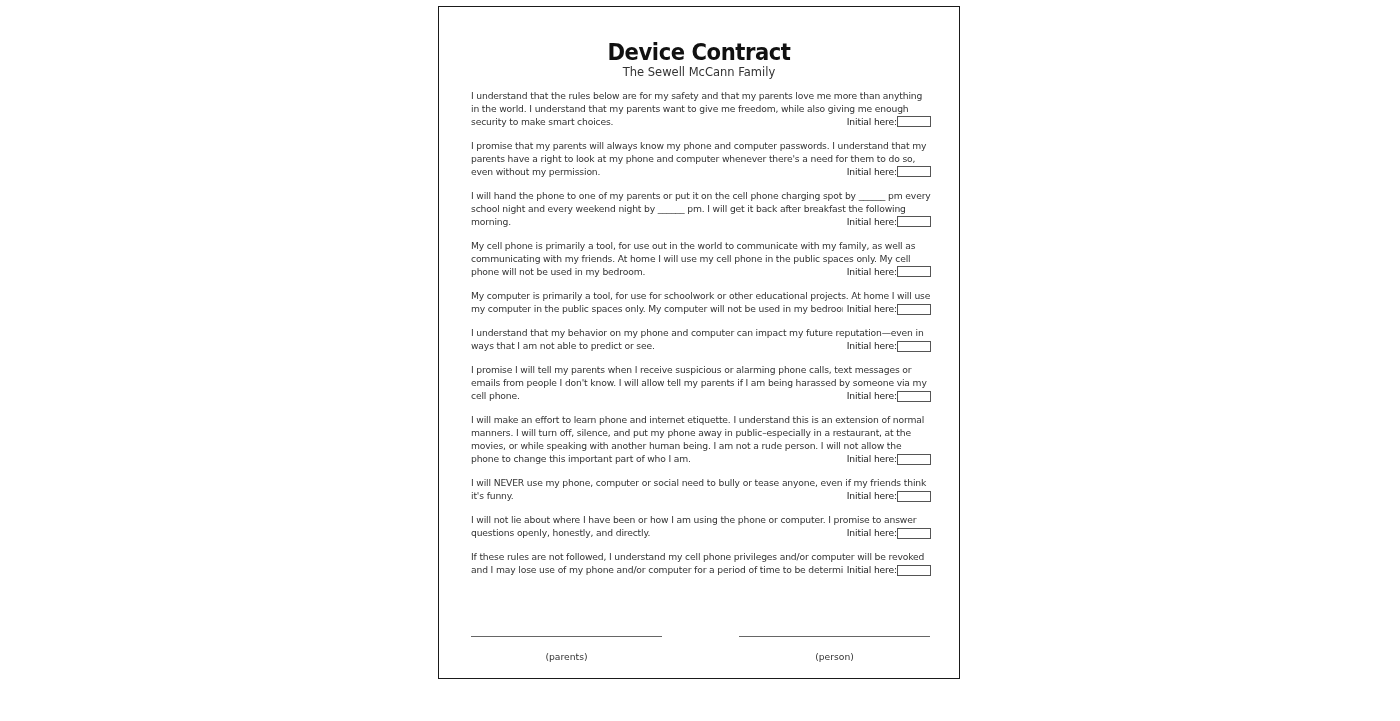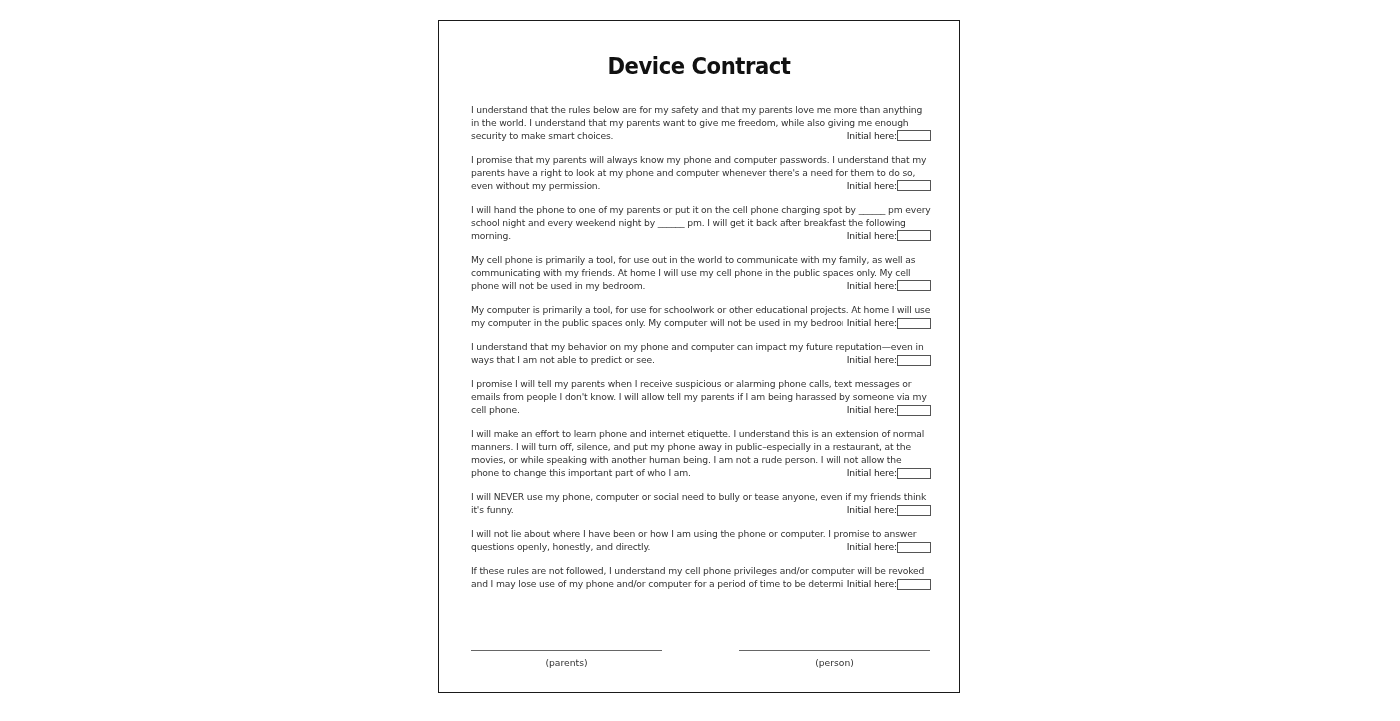--- a/index.html
+++ b/index.html
@@ -1,18 +1,18 @@
 <!DOCTYPE html>
 <html><head>
 <meta charset="utf-8">
 <style>
   html, body { margin: 0; padding: 0; background: #ffffff; }
   body { width: 1400px; height: 721px; position: relative; overflow: hidden; }
   .page {
-    position: absolute; left: 438px; top: 20px;
+    position: absolute; left: 438px; top: 6px;
     width: 522px; height: 673px;
     border: 1px solid #1a1a1a; background: #fff;
     box-sizing: border-box;
   }
   .title {
     position: absolute; top: 32px; left: 0; right: 0; text-align: center;
     font-family: "DejaVu Sans", sans-serif; font-weight: bold;
     font-size: 23px; letter-spacing: -0.5px; color: #111;
     transform: scaleX(0.92);
   }
@@ -35,29 +35,30 @@
     background: #fff; padding-left: 4px;
   }
   .initial-box {
     width: 34px; height: 11px; border: 1px solid #555; box-sizing: border-box; background:#fff;
   }
   .sig {
     position: absolute; top: 629px; width: 191px;
   }
   .sig-line { height: 1px; background: #666; }
   .sig-label {
-    text-align: center; margin-top: 6px;
+    text-align: center; margin-top: 14px;
     font-family: "DejaVu Sans", sans-serif; font-size: 9.2px; color: #333;
   }
 </style>
 </head>
 <body>
 
 <div class="page">
   <div class="title">Device Contract</div>
+  <div class="subtitle">The Sewell McCann Family</div>
 
   <div class="clauses">
     <div class="clause">
       <span class="clause-text">I understand that the rules below are for my safety and that my parents love me more than anything in the world. I understand that my parents want to give me freedom, while also giving me enough security to make smart choices.</span>
       <span class="initial">
           <span>Initial here:</span>
           <span class="initial-box"></span>
         </span>
     </div>
     <div class="clause">

